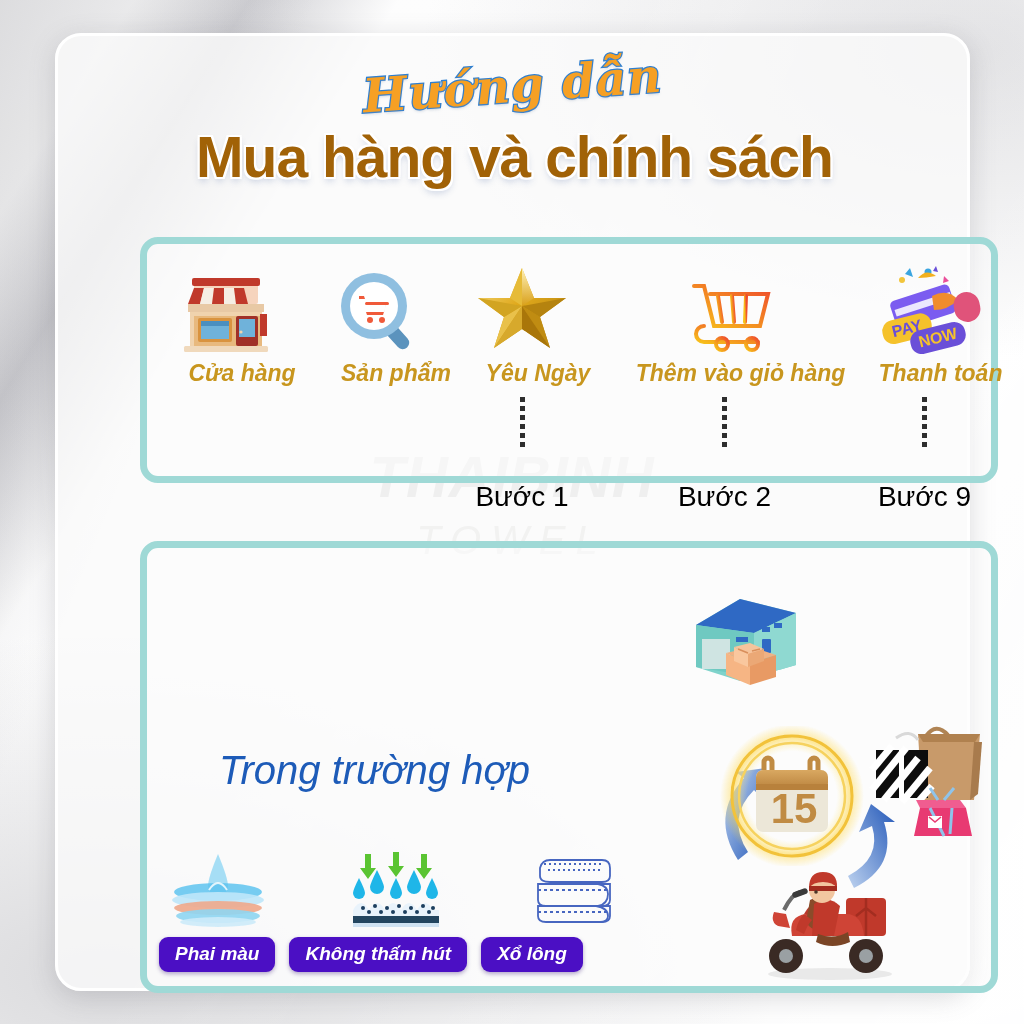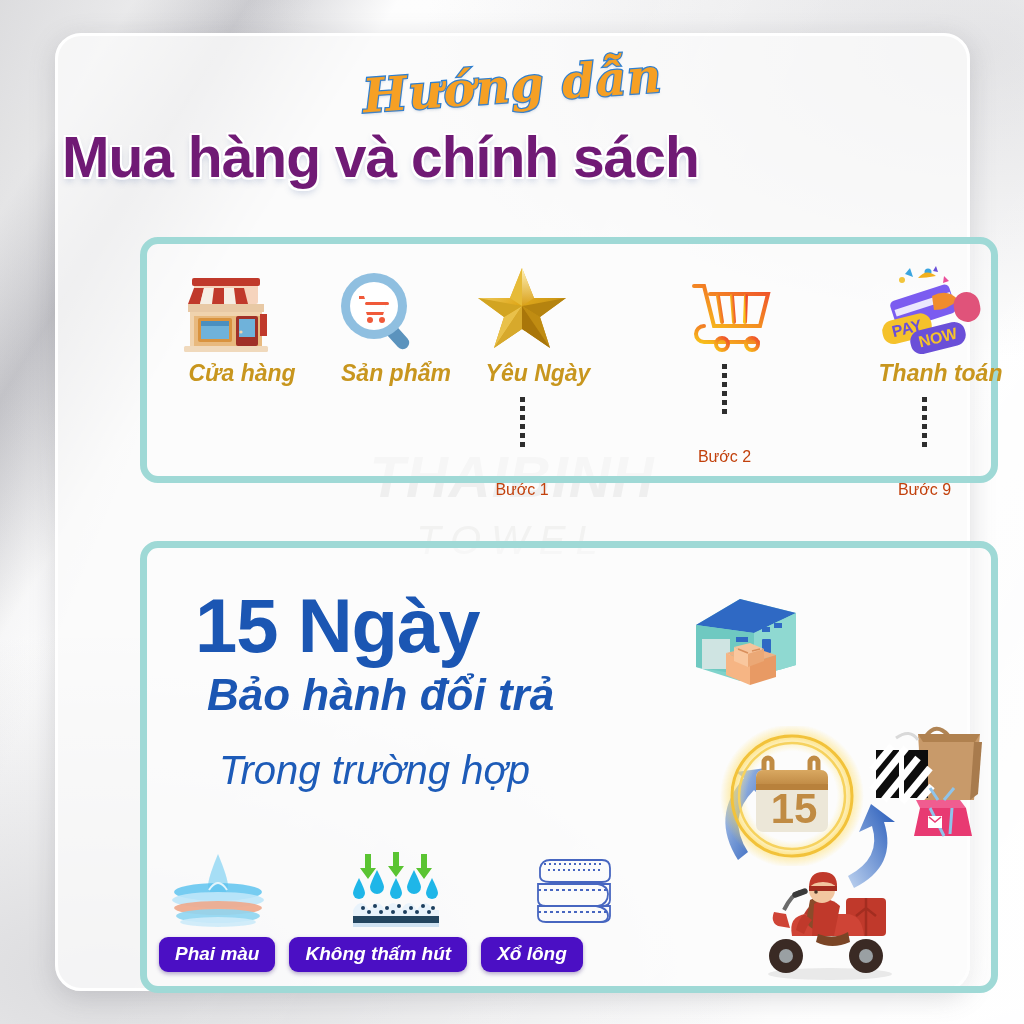--- a/index.html
+++ b/index.html
@@ -50,24 +50,24 @@
     font-size: 47px;
     letter-spacing: 1px;
     color: #f6a024;
     transform: rotate(-4deg);
     -webkit-text-stroke: 2.5px #2f7fd0;
     paint-order: stroke fill;
     text-shadow: 0 2px 3px rgba(120,140,170,.35);
   }
   .main-title {
     position: absolute; left: 4px; right: 0; top: 88px;
-    text-align: left;
+    text-align: center;
     font-size: 57px;
     font-weight: 700;
-    color: #701a75;
+    color: #a16207;
     letter-spacing: -1px;
     text-shadow:
       2px 0 0 #fff, -2px 0 0 #fff, 0 2px 0 #fff, 0 -2px 0 #fff,
       2px 2px 0 #fff, -2px 2px 0 #fff, 2px -2px 0 #fff, -2px -2px 0 #fff,
       0 4px 7px rgba(60,90,150,.28);
   }
 
   
   .panel {
     position: absolute;
@@ -97,21 +97,21 @@
     padding-left: 32px;
   }
   .dots {
     margin: 10px auto 6px;
     width: 5px; height: 52px;
     background-image: linear-gradient(#2e2e2e 55%, rgba(0,0,0,0) 0%);
     background-size: 5px 9px;
     background-repeat: repeat-y;
   }
   .stepnum {
-    font-size: 16px; color: #c2410c; white-space: nowrap; margin-top: 32px;
+    font-size: 28px; color: #000000; white-space: nowrap; margin-top: 32px;
   }
   .stepnum.hidden { visibility: hidden; }
 
   
   .w-days {
     position: absolute; left: 48px; top: 34px;
     font-size: 76px; font-weight: 700; color: #1b56b3; letter-spacing: -1px;
   }
   .w-sub {
     position: absolute; left: 60px; top: 122px;
@@ -278,20 +278,21 @@
               <circle cx="56" cy="78" r="6"></circle>
               <circle cx="86" cy="78" r="6"></circle>
               <line x1="52" y1="30" x2="56" y2="56"></line>
               <line x1="66" y1="30" x2="68" y2="56"></line>
               <line x1="80" y1="30" x2="79" y2="56"></line>
               <line x1="47" y1="40" x2="95" y2="40"></line>
               <line x1="50" y1="49" x2="92" y2="49"></line>
             </g>
           </svg>
         </div>
+        <div class="label">Thêm vào giỏ hàng</div>
         <div class="dots"></div>
         <div class="stepnum">Bước 2</div>
       </div>
 
       <div class="step" style="left:690px; width:175px;">
         <div class="icon-wrap">
           <svg width="126" height="92" viewBox="0 0 126 92">
             <g fill="#3ba5e0">
               <path d="M48 6 l3 9 -8 -3z"></path>
                 <circle cx="66" cy="10" r="3.5"></circle>
@@ -320,22 +321,20 @@
         <div class="label">Thanh toán</div>
         <div class="dots"></div>
         <div class="stepnum">Bước 9</div>
       </div>
 
     </div>
   </div>
 
   <div class="panel" id="panel-warranty">
 
-    <div class="w-days">15 Ngày</div>
-    <div class="w-sub">Bảo hành đổi trả</div>
     <div class="w-case">Trong trường hợp</div>
 
     <div class="fab-icons">
       <div class="slot">
         <svg width="106" height="80" viewBox="0 0 106 80">
           <path d="M53 6 q10 24 10 32 a10 10 0 0 1 -20 0 q0 -8 10 -32z" fill="#9ddcf5" opacity=".9"></path>
           <ellipse cx="53" cy="44" rx="44" ry="9" fill="#5ec3ef" opacity=".85"></ellipse>
           <ellipse cx="53" cy="52" rx="46" ry="8" fill="#bfe7fa" opacity=".9"></ellipse>
           <ellipse cx="53" cy="60" rx="44" ry="7" fill="#f0a98b" opacity=".9"></ellipse>
           <ellipse cx="53" cy="68" rx="42" ry="7" fill="#8fd6f2" opacity=".9"></ellipse>

